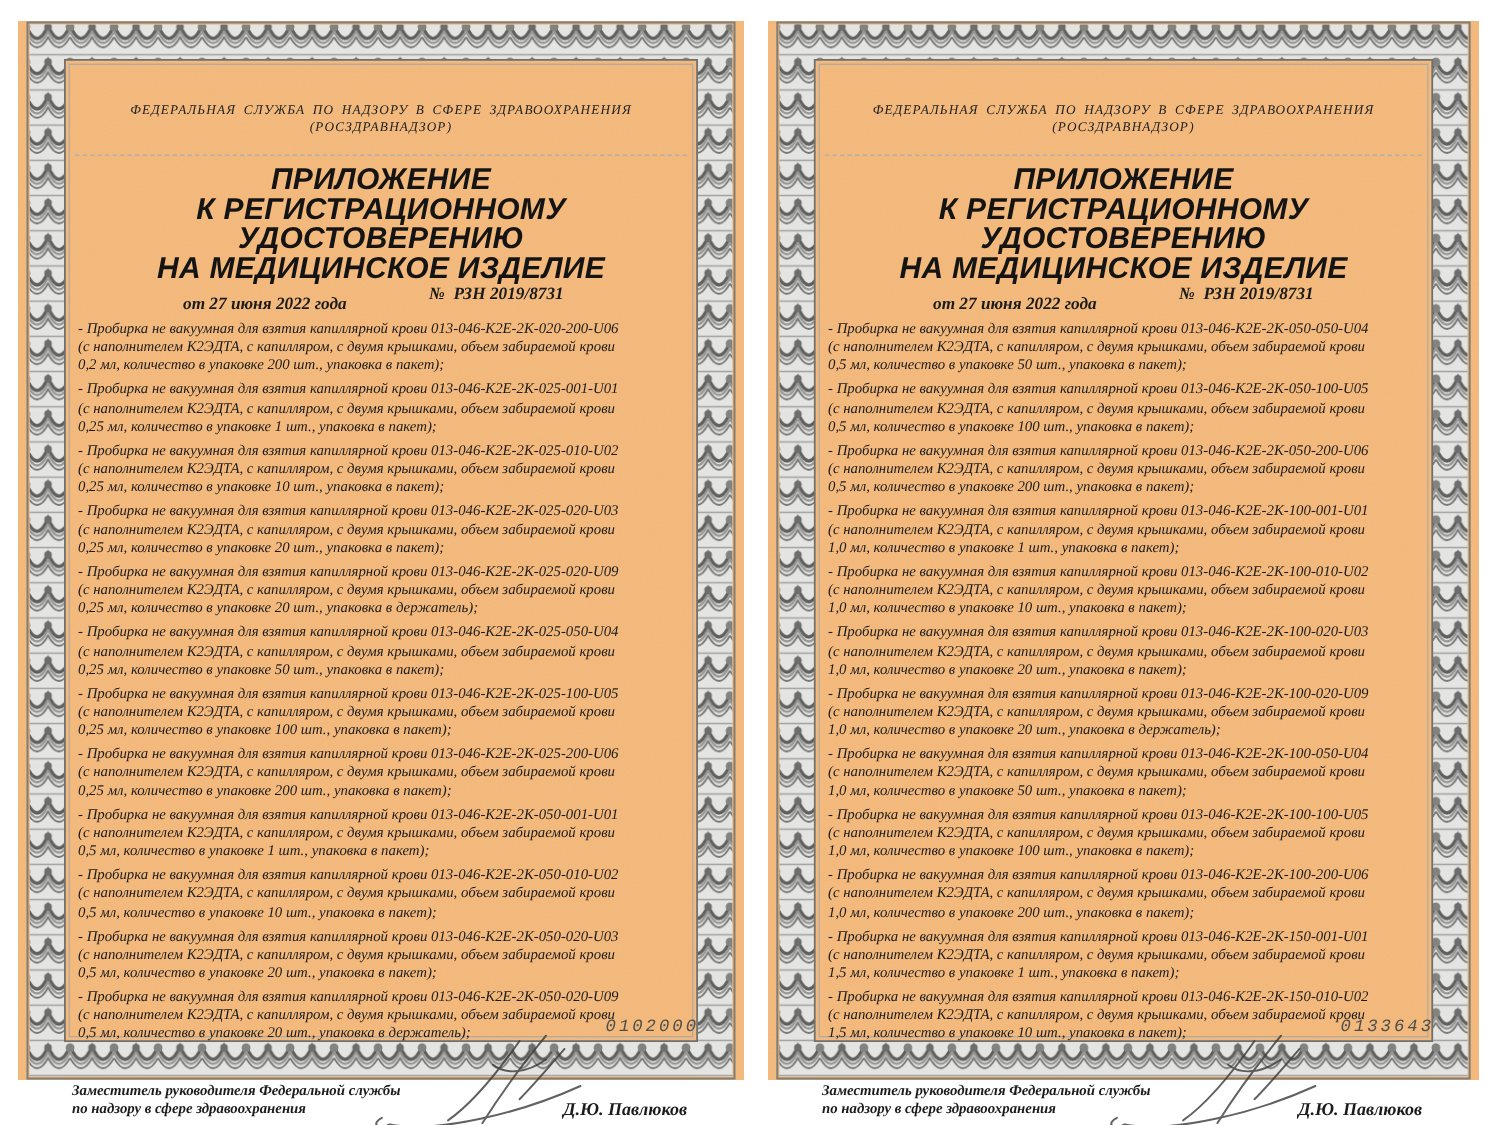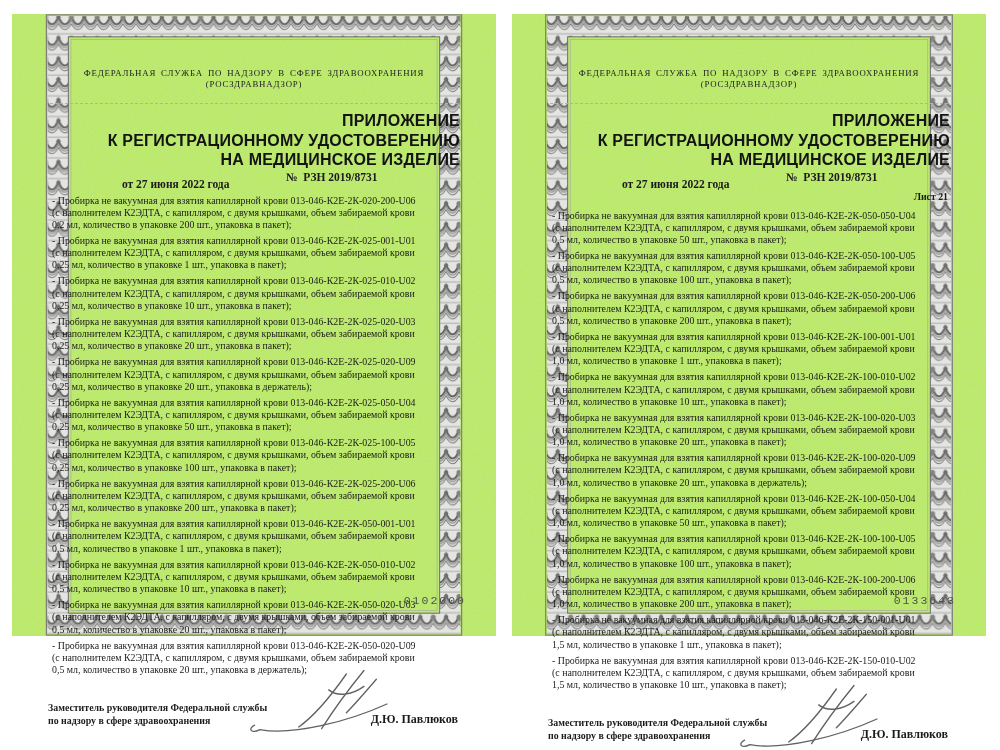--- a/index.html
+++ b/index.html
@@ -1,28 +1,28 @@
 <!DOCTYPE html>
 <html><head>
 <meta charset="utf-8">
 <style>
   html,body{margin:0;padding:0;background:#ffffff;}
   .canvas{position:relative;width:1000px;height:750px;background:#ffffff;overflow:hidden;
           font-family:"Liberation Serif",serif;color:#1b1b1b;}
-  .page{position:absolute;top:14px;width:484px;height:622px;background:#bef264;}
+  .page{position:absolute;top:14px;width:484px;height:706px;background:#fdba74;font-style:italic;}
   .page-left{left:12px;}
   .page-right{left:512px;width:474px;}
   .frame,.noise{position:absolute;left:0;top:0;width:100%;height:100%;pointer-events:none;}
   .noise{z-index:0;}
   .frame{z-index:1;}
   .content{position:absolute;z-index:2;left:0;top:0;right:0;bottom:0;padding:54px 36px 0 36px;box-sizing:border-box;}
   .org{ text-align:center;font-size:8.8px;line-height:11px;letter-spacing:.8px;word-spacing:2px;color:#222;}
   .rule{margin:13px 2px 0 2px;border-top:1px dashed #b0b0ae;height:0;}
-  .title{margin-top:7px;text-align:right;font-family:"Liberation Sans",sans-serif;
-         font-weight:700;font-size:16px;line-height:19.5px;color:#141414;letter-spacing:.2px;}
+  .title{margin-top:7px;text-align:center;font-family:"Liberation Sans",sans-serif;
+         font-weight:700;font-size:20px;line-height:19.5px;color:#141414;letter-spacing:.2px;}
   .meta{position:relative;margin-top:2px;height:15px;font-weight:700;font-size:11.5px;}
   .meta .date{position:absolute;left:74px;top:6px;}
   .meta .num{position:absolute;left:238px;top:-1px;white-space:pre;text-align:right;}
   .sheet{margin-top:4px;text-align:right;font-weight:700;font-size:9.8px;padding-right:2px;}
   .items{margin-top:8px;}
   .items p{margin:4px;font-size:9.9px;line-height:12.15px;white-space:pre-line;color:#1b1b1b;}
   .sig{position:relative;margin-top:26px;display:flex;justify-content:space-between;align-items:flex-end;}
   .sig .who{font-weight:700;font-size:9.9px;line-height:12.5px;white-space:pre-line;}
   .sig .name{font-weight:700;font-size:12px;padding-right:2px;}
   .scrawl{position:absolute;right:66px;bottom:-14px;width:150px;height:74px;z-index:3;opacity:.8;}
@@ -172,21 +172,20 @@
       <div class="rule"></div>
       <div class="title">
         <div>ПРИЛОЖЕНИЕ</div>
         <div>К РЕГИСТРАЦИОННОМУ УДОСТОВЕРЕНИЮ</div>
         <div>НА МЕДИЦИНСКОЕ ИЗДЕЛИЕ</div>
       </div>
       <div class="meta">
         <span class="date">от 27 июня 2022 года</span>
         <span class="num">№  РЗН 2019/8731</span>
       </div>
-      <div class="sheet">Лист 21</div>
       <div class="items">
 
       <p class="item">- Пробирка не вакуумная для взятия капиллярной крови 013-046-К2Е-2К-050-050-U04
 (с наполнителем К2ЭДТА, с капилляром, с двумя крышками, объем забираемой крови
 0,5 мл, количество в упаковке 50 шт., упаковка в пакет);</p>
           <p class="item">- Пробирка не вакуумная для взятия капиллярной крови 013-046-К2Е-2К-050-100-U05
 (с наполнителем К2ЭДТА, с капилляром, с двумя крышками, объем забираемой крови
 0,5 мл, количество в упаковке 100 шт., упаковка в пакет);</p>
           <p class="item">- Пробирка не вакуумная для взятия капиллярной крови 013-046-К2Е-2К-050-200-U06
 (с наполнителем К2ЭДТА, с капилляром, с двумя крышками, объем забираемой крови

